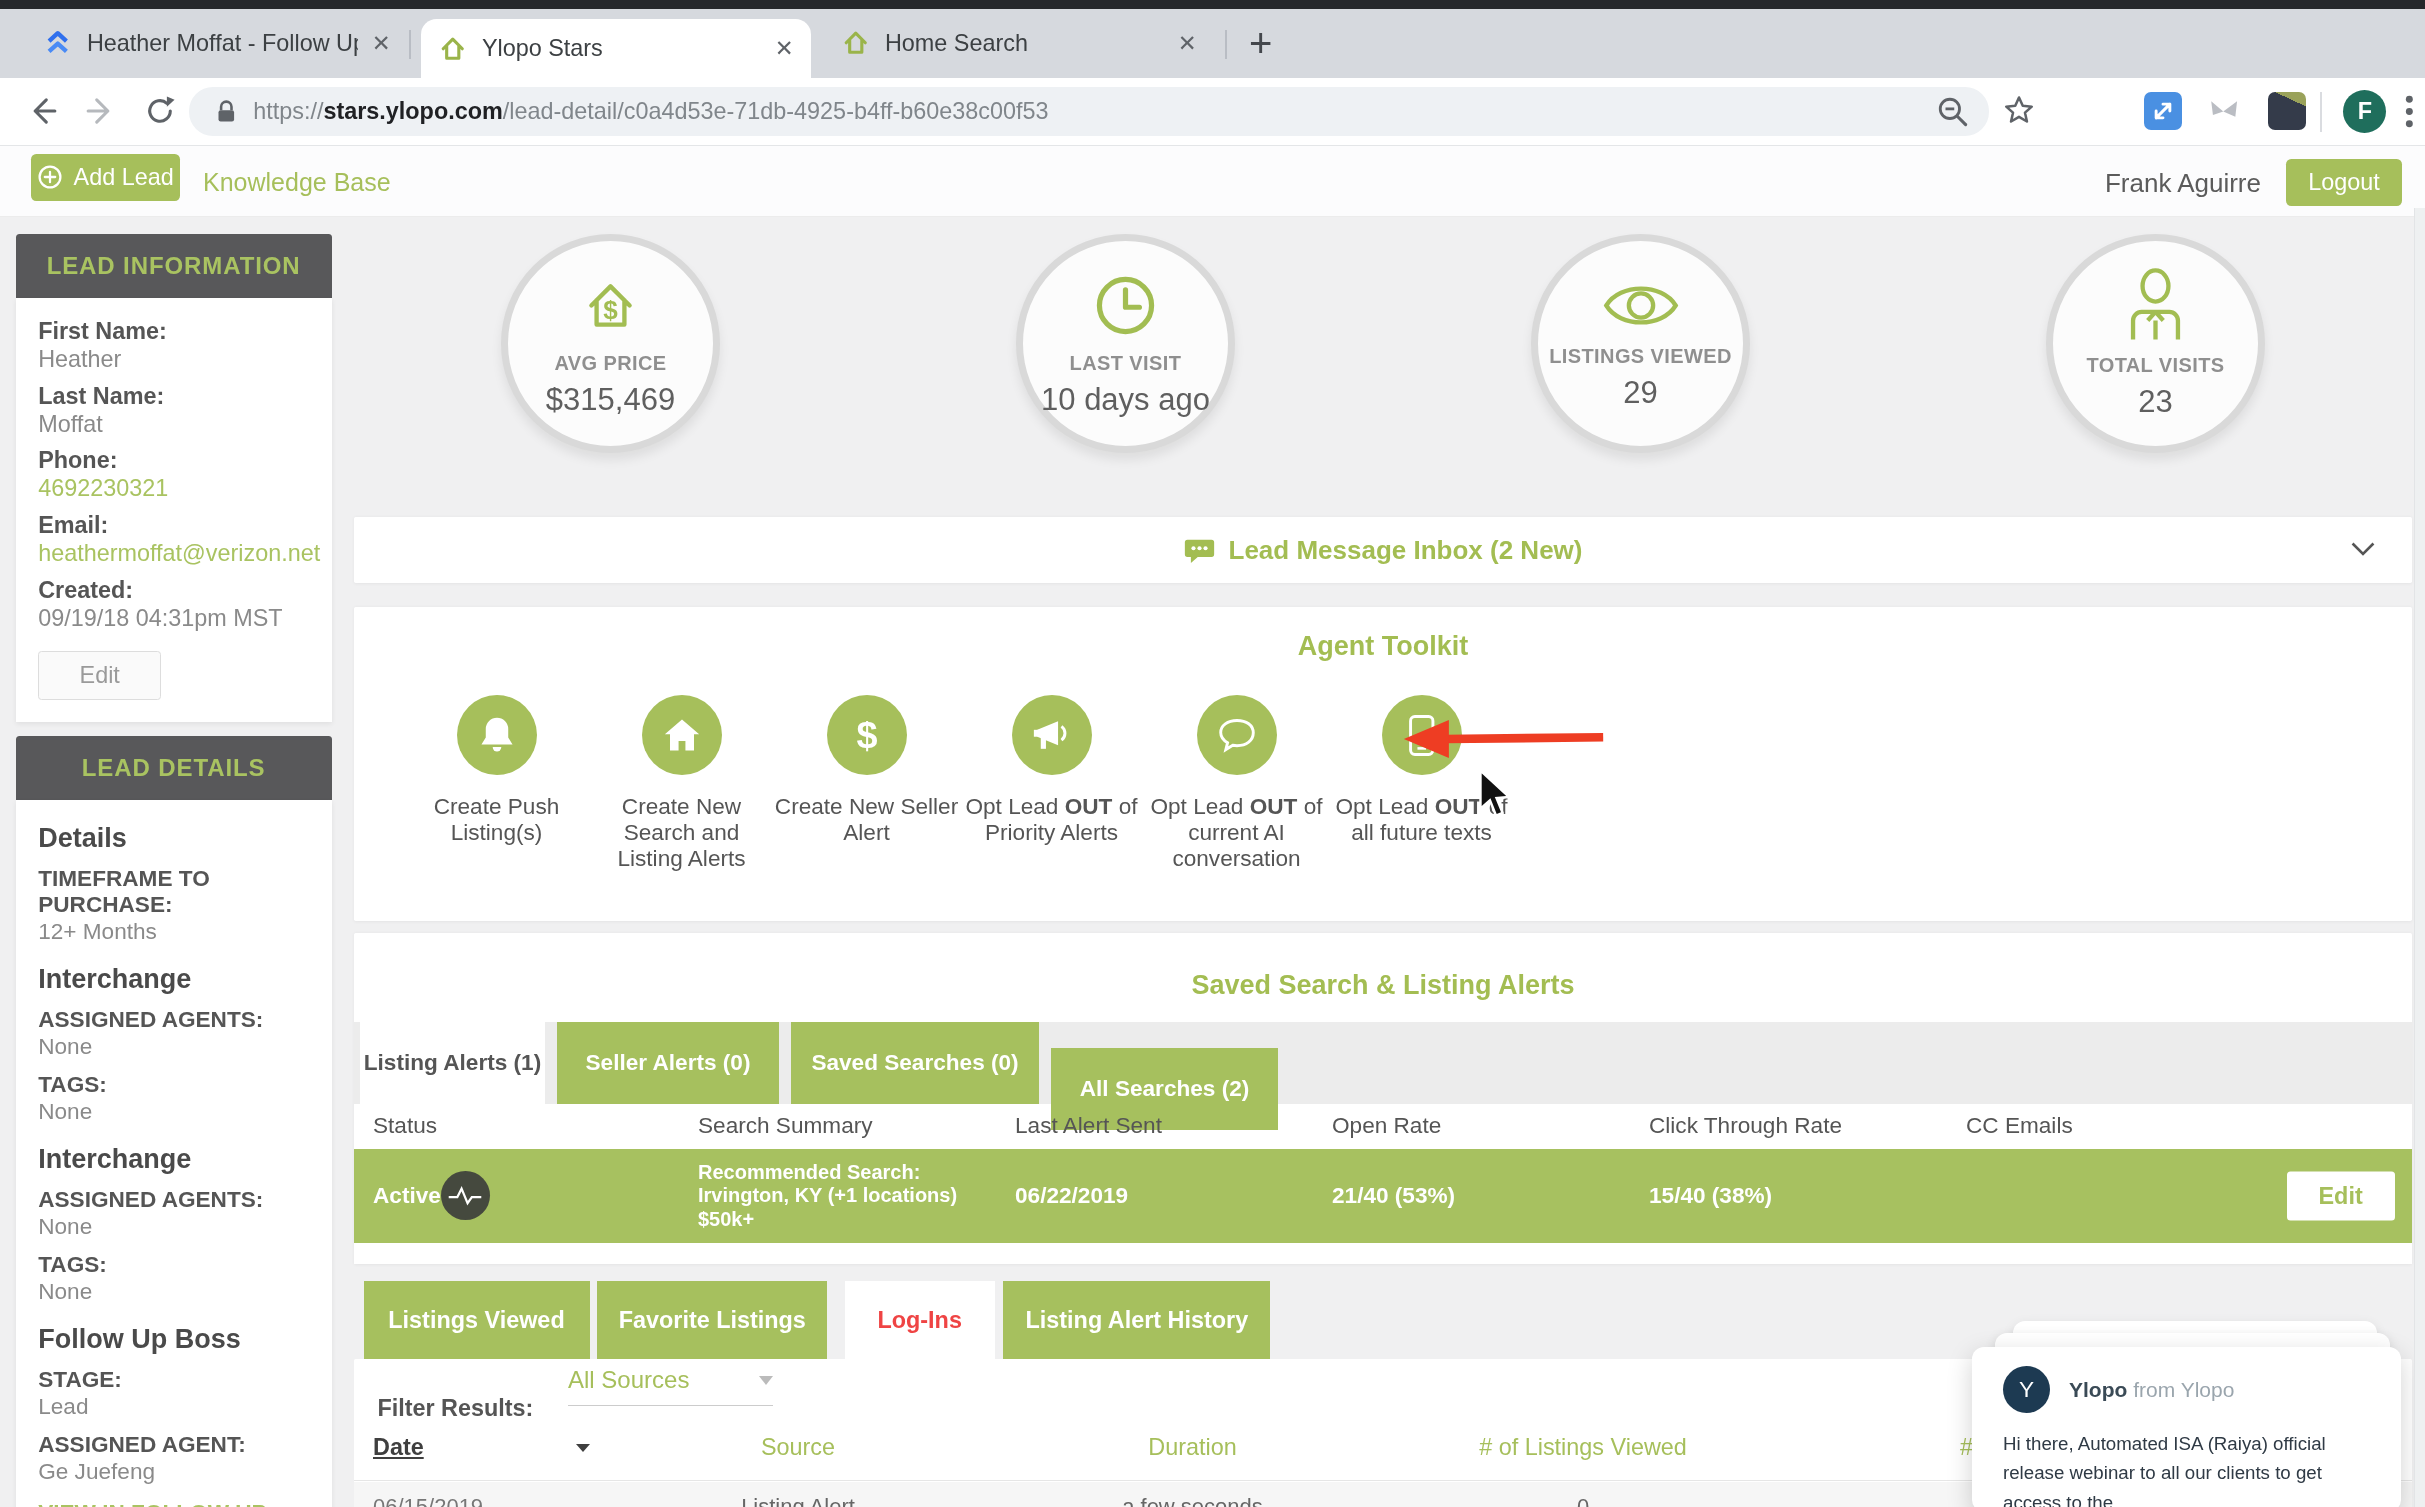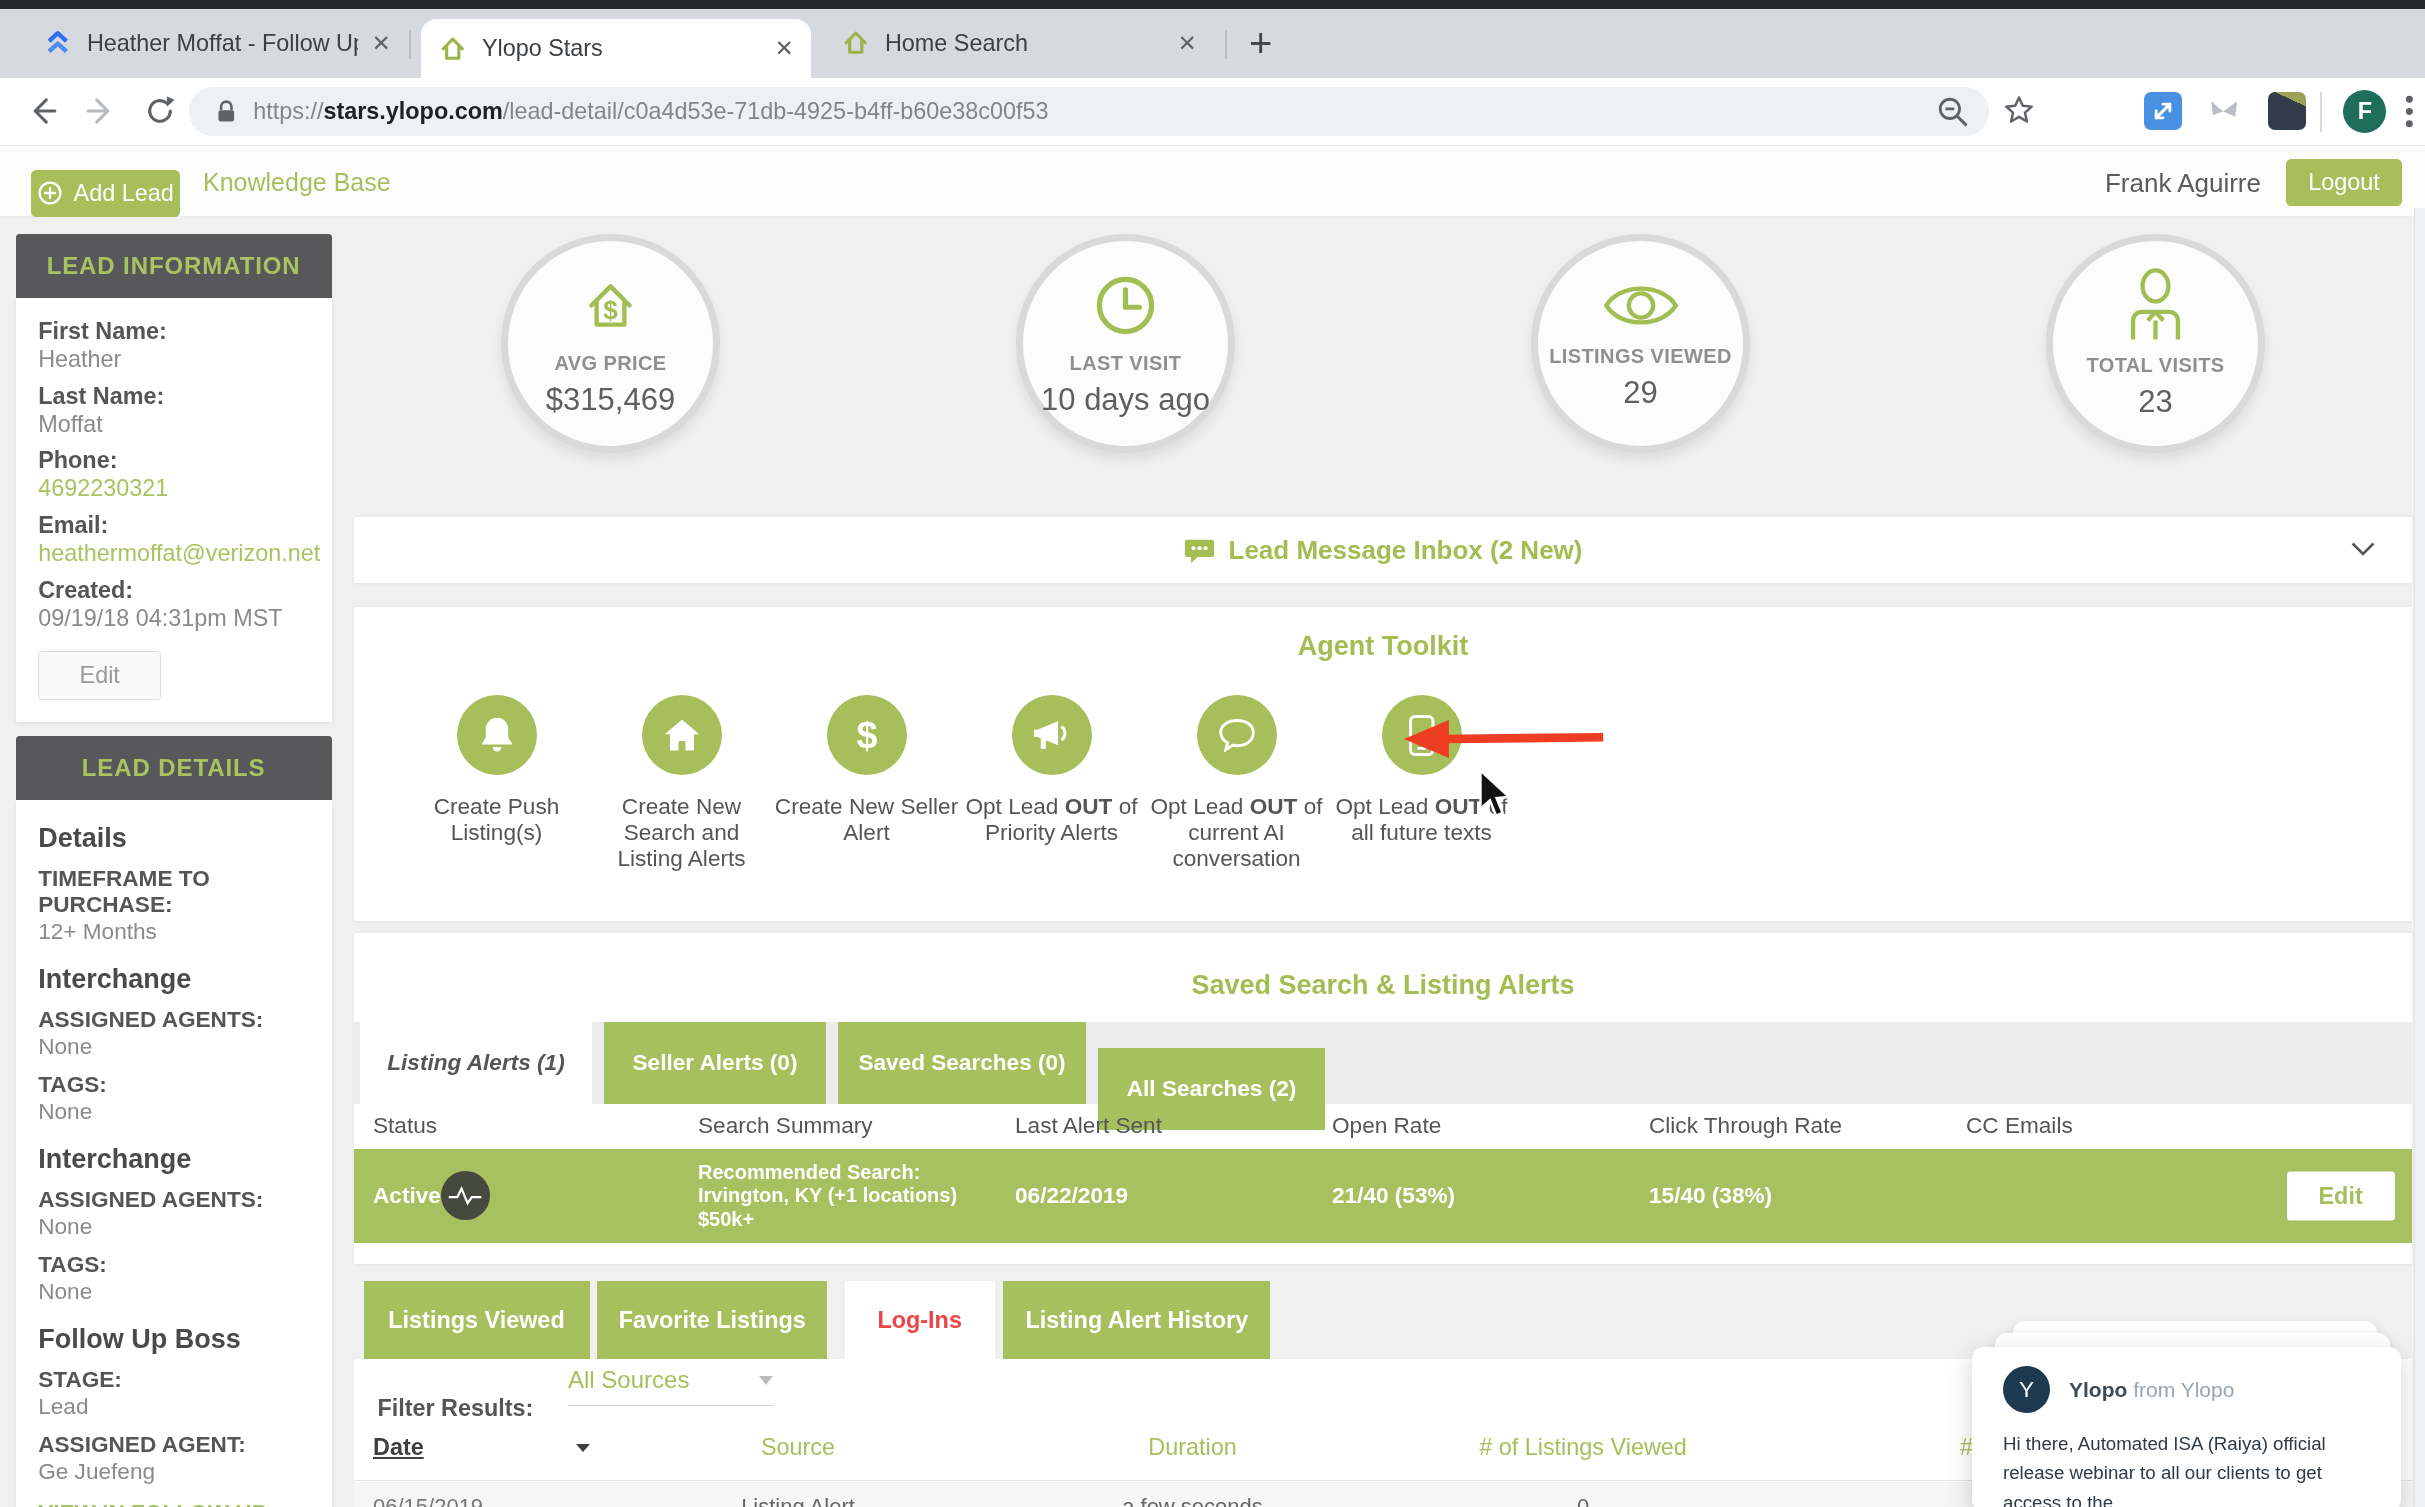--- a/index.html
+++ b/index.html
@@ -23,21 +23,21 @@
   .urltext { font-size:23.4px; color:#80868b; white-space:nowrap; overflow:hidden; }
   .urltext .domain { color:#202124; font-weight:bold;text-align:center; }
   .tool-right { position:absolute; top:12px; height:43px; display:flex; align-items:center; }
   .avatarF { width:43px; height:43px; border-radius:50%; background:#1f6e5c; color:#fff; font-weight:bold; font-size:23.4px; display:flex; align-items:center; justify-content:center; }
   .ext-blue { width:38px; height:38px; border-radius:7px; background:#4a90e2; display:flex; align-items:center; justify-content:center; }
   .ext-dark { width:38px; height:38px; border-radius:7px; background:linear-gradient(205deg,#9aa25a 0 26%,#343b4a 26%); }
 
   
   .appbar { position:relative; height:71px; background:#fcfcfd; border-bottom:0.9px solid #ececec; }
   .btn-green { background:#a6bf5b; color:#fff; border-radius:5.2px; font-size:23.4px; display:flex; align-items:center; justify-content:center; }
-  .addlead { position:absolute; left:31px; top:24px; width:149px; height:47px; gap:10.4px; }
+  .addlead { position:absolute; left:31px; top:8px; width:149px; height:47px; gap:10.4px; }
   .kb-link { position:absolute; left:203px; top:22px; font-size:25px; color:#a6bf5b; }
   .username { position:absolute; right:165px; top:22px; font-size:26px; color:#5b5b5b; }
   .logout { position:absolute; right:24px; top:13px; width:116px; height:47px; }
 
   
   .sidebar { position:absolute; left:15.6px; top:234px; width:316px; }
   .panel-head { height:64px; background:#58585a; color:#a9c361; font-weight:bold; font-size:24px; letter-spacing:0.9px; display:flex; align-items:center; justify-content:center; border-radius:3.5px 3.5px 0 0; }
   .panel-body { background:#fff; box-shadow:0 1.7px 5.2px rgba(0,0,0,.07); padding:19px 22.6px 22.6px 22.6px; }
   .f-label { font-size:23.4px; font-weight:bold; color:#555; line-height:28px; margin-top:8.7px; }
   .f-value { font-size:23.4px; color:#8a8a8a; line-height:28px; }
@@ -363,21 +363,21 @@
               </svg>
             </div>
           <div class="tk-label"><span>Opt Lead </span><strong>OUT</strong><span> of all future texts</span></div>
         </div>
       </div>
     </div>
 
     <div class="card saved">
       <div class="sv-title">Saved Search &amp; Listing Alerts</div>
       <div class="sv-tabs">
-        <div class="sv-tab activetab" style="width:232px;font-style:italic;">Listing Alerts (1)</div>
+        <div class="sv-tab activetab" style="width:185px;">Listing Alerts (1)</div>
         <div class="sv-tab greentab" style="width:222px;">Seller Alerts (0)</div>
         <div class="sv-tab greentab" style="width:248px;">Saved Searches (0)</div>
         <div class="sv-tab greentab" style="width:227px;margin-top:26px;">All Searches (2)</div>
       </div>
       <div class="sv-grid sv-headrow">
         <div>Status</div>
         <div>Search Summary</div>
         <div>Last Alert Sent</div>
         <div>Open Rate</div>
         <div>Click Through Rate</div>

